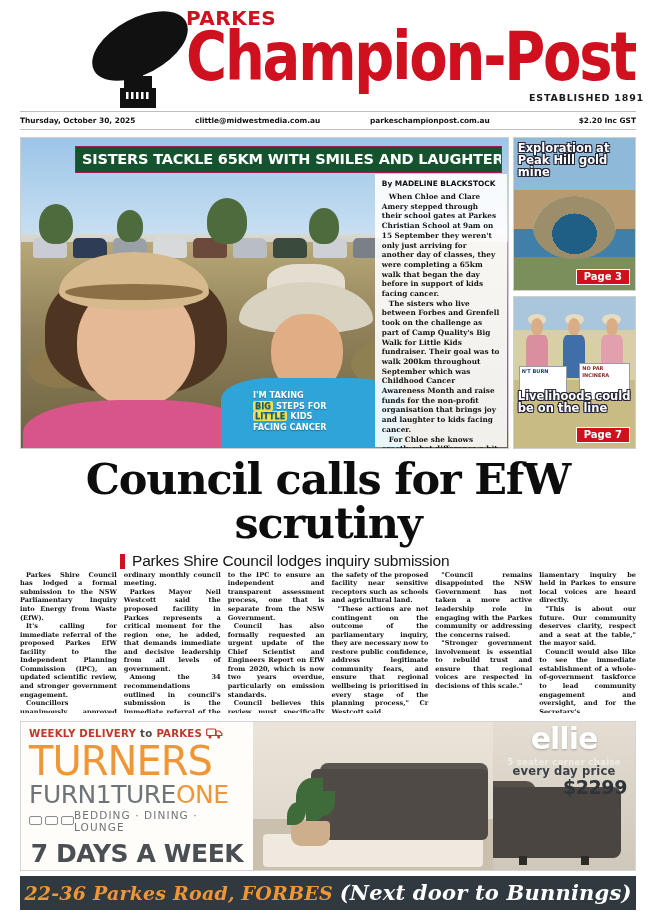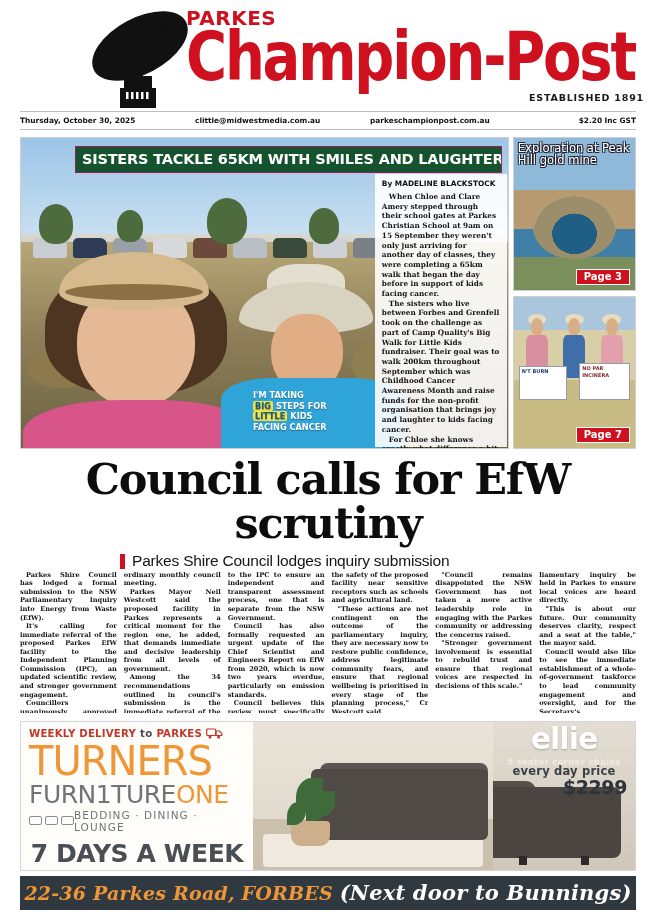--- a/index.html
+++ b/index.html
@@ -117,21 +117,21 @@
     text-indent: 7px; font-weight:700;
   }
 
   
   .rail { width: 124px; display:flex; flex-direction:column; gap: 5px; }
   .teaser { position:relative; flex:1; overflow:hidden; border:1px solid #cfcfcf; }
   .t1 { background: linear-gradient(#8fb9d8 0 34%, #b89a70 34% 60%, #3f7fa8 60% 78%, #7a8f5c 78%); }
   .t2 { background: linear-gradient(#a9c6dd 0 22%, #d9cfa6 22% 55%, #c8bb84 55%); }
   .teaser-hl {
     position:absolute; left: 4px; right: 4px;
-    font-family:"DejaVu Sans", sans-serif; font-weight:400;
+    font-family:"DejaVu Sans", sans-serif; font-weight:700;
     font-size: 11.5px; line-height: 1.05; color:#fff;
     text-shadow: -1px -1px 0 #223, 1px -1px 0 #223, -1px 1px 0 #223, 1px 1px 0 #223;
   }
   .t1 .teaser-hl { top: 4px; }
   .t2 .teaser-hl { bottom: 34px; }
   .page-badge {
     position:absolute; right: 5px; bottom: 5px;
     background:#cf101f; color:#fff; border: 1.5px solid #fff;
     font-family:"DejaVu Sans", sans-serif; font-weight:900;
     font-size: 10px; padding: 1px 7px 2px 7px;
@@ -390,20 +390,21 @@
             <div class="t2-torso" style="background:#e2a0ad;"></div>
           </div>
         </div>
         <div class="t2-sign" style="left:4%; top:46%; width:40%; height:22%;">
           <div style="font:700 5px 'DejaVu Sans',sans-serif;color:#1b3c7a;padding:1px 2px;">N'T BURN</div>
         </div>
         <div class="t2-sign" style="left:54%; top:44%; width:42%; height:24%;">
           <div style="font:700 5px 'DejaVu Sans',sans-serif;color:#8a2a2a;padding:1px 2px;">NO PAR</div>
           <div style="font:700 5px 'DejaVu Sans',sans-serif;color:#8a2a2a;padding:0 2px;">INCINERA</div>
         </div>
+        <div class="teaser-hl">Livelihoods could be on the line</div>
         <div class="page-badge">Page 7</div>
       </div>
     </div>
   </div>
 
   <div class="main-hl">Council calls for EfW scrutiny</div>
 
   <div class="subhead-row">
     <div class="sub-spacer"></div>
     <div class="sub-bar"></div>

